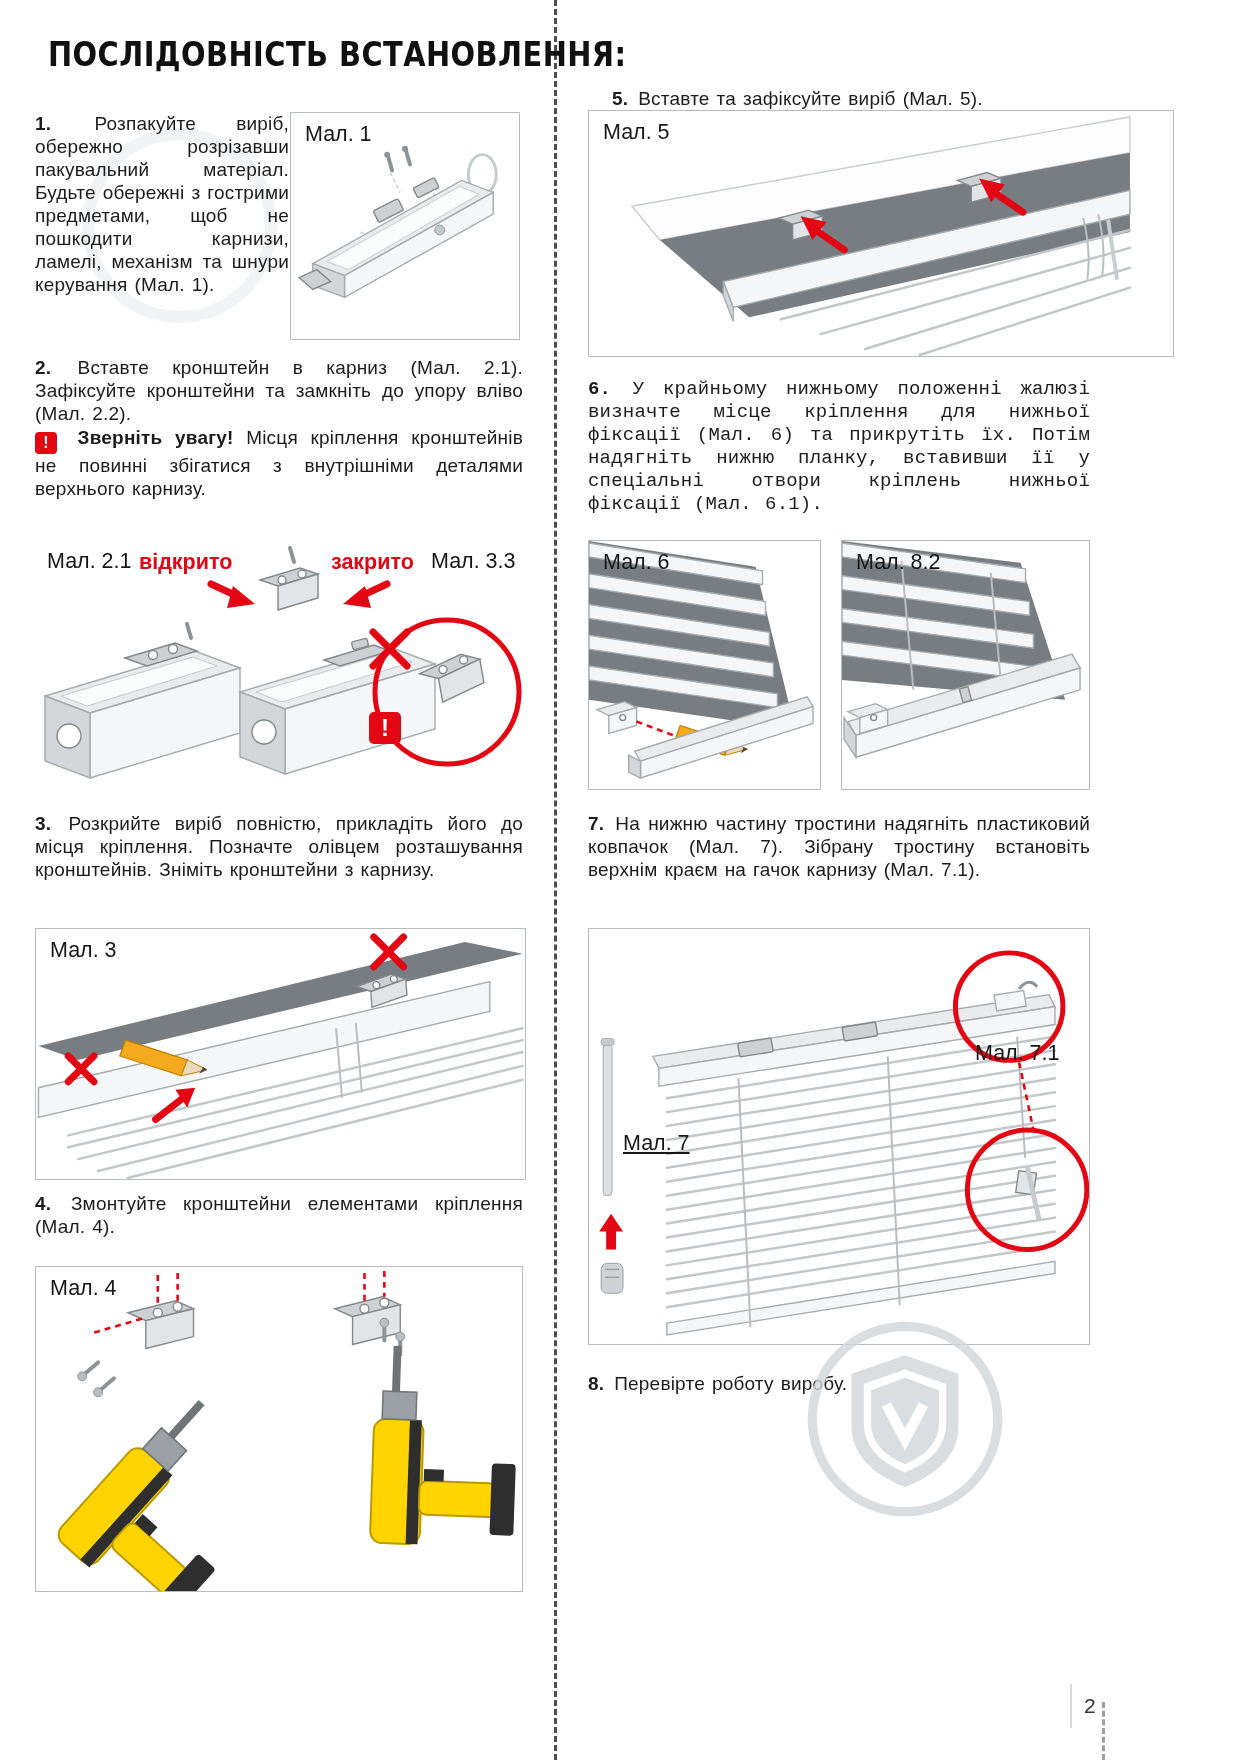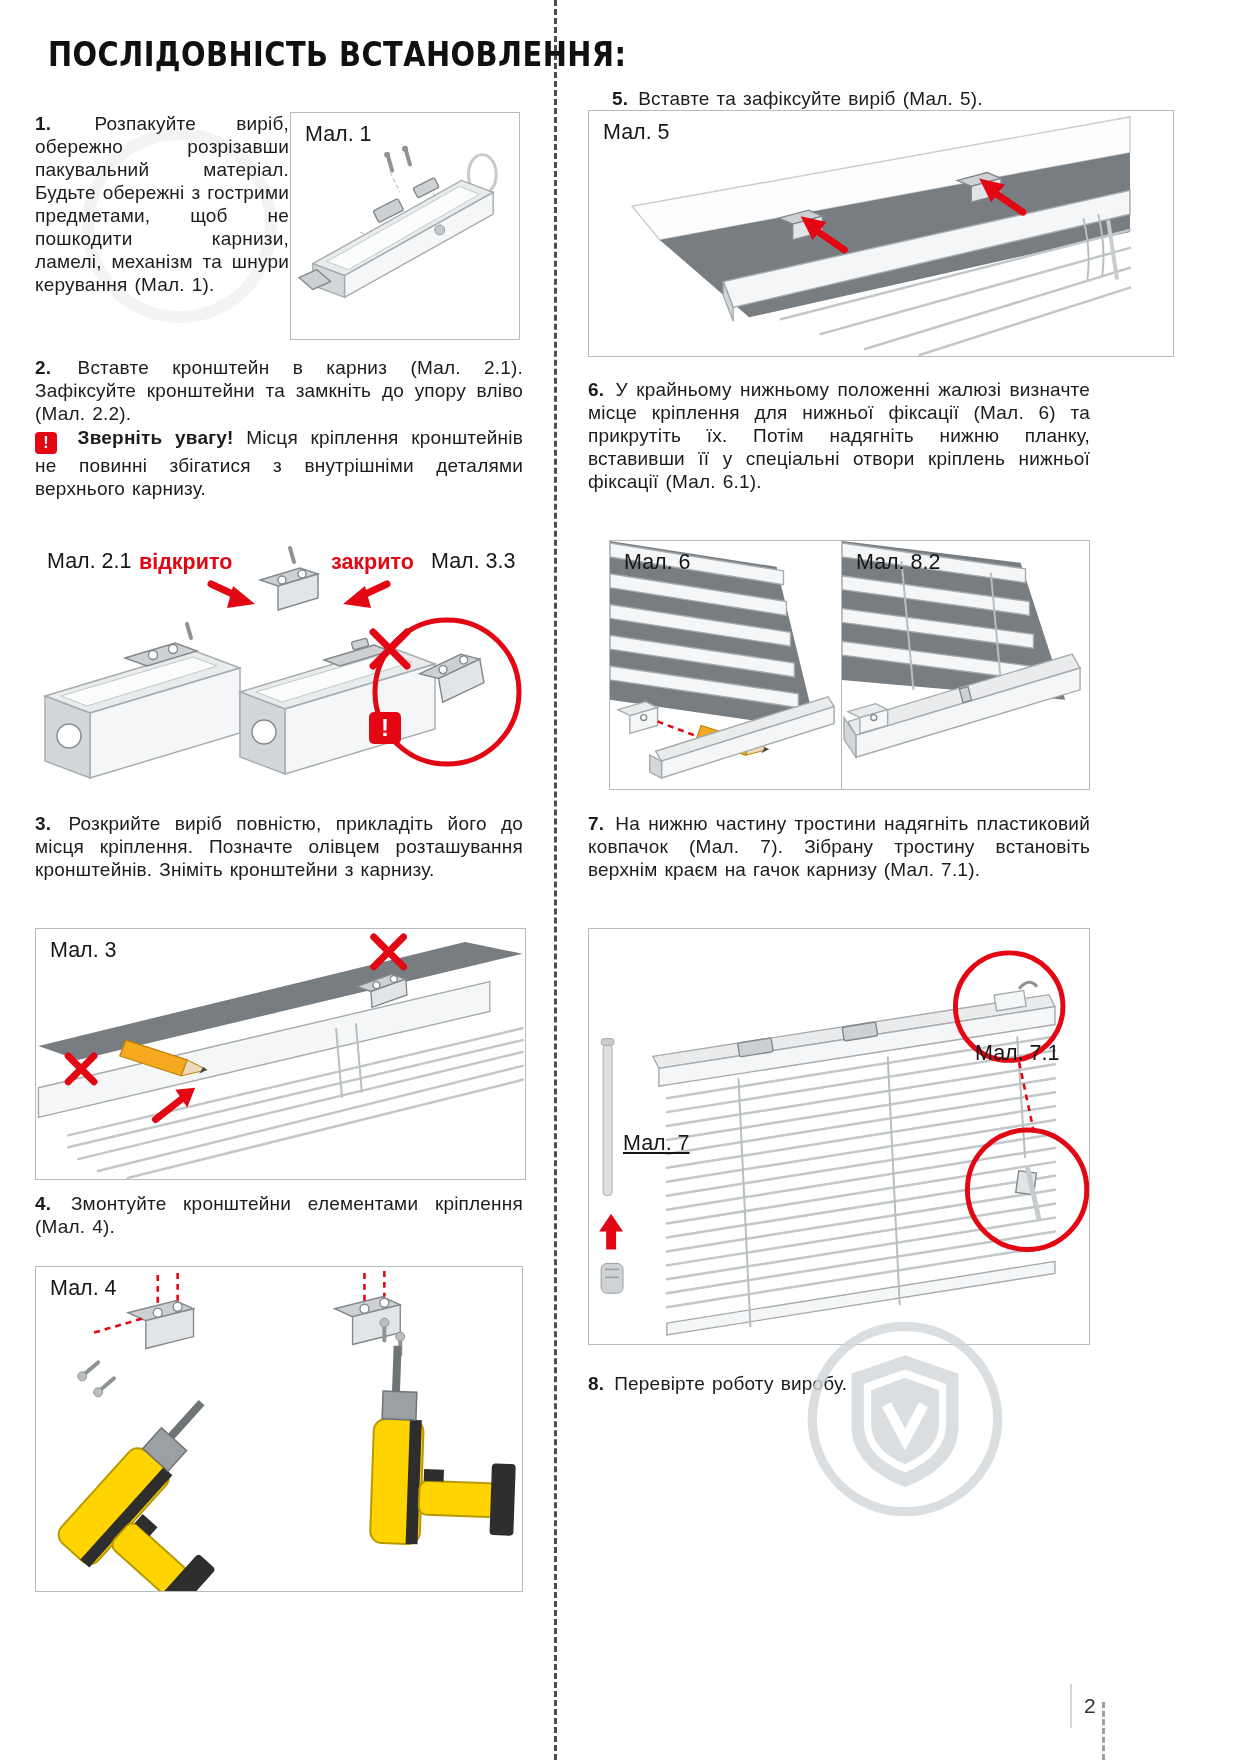--- a/index.html
+++ b/index.html
@@ -293,26 +293,26 @@
         <line class="redthick" x1="214" y1="140" x2="188" y2="122"></line>
         <polygon class="redhead" points="170,106 196,112 182,130"></polygon>
         <line class="redthick" x1="394" y1="102" x2="368" y2="84"></line>
         <polygon class="redhead" points="350,68 376,74 362,92"></polygon>
       </g>
       <path class="cord" d="M455 108 q8 34 4 62 M470 104 q8 34 4 62"></path>
       <line x1="480" y1="110" x2="489" y2="170" stroke="#c9cdd0" stroke-width="4"></line>
     </svg>
   </figure>
 
-  <p class="step" style="left:588px;top:378px;width:502px;">
+  <p class="step" style="left:588px;top:378px;width:502px;font-family:Liberation Mono, monospace;">
     <b class="num">6.</b>
     <span>У крайньому нижньому положенні жалюзі визначте місце кріплення для нижньої фіксації (Мал. 6) та прикрутіть їх. Потім надягніть нижню планку, вставивши її у спеціальні отвори кріплень нижньої фіксації (Мал. 6.1).</span>
   </p>
 
-  <figure class="fig" style="left:588px;top:540px;width:233px;height:250px;margin-left:21px;">
+  <figure class="fig" style="left:588px;top:540px;width:233px;height:250px;">
     <figcaption class="fig-label">Мал. 6</figcaption>
     <svg viewBox="0 0 233 250">
       <polygon class="dark" points="0,0 168,26 208,190 0,160"></polygon>
       <polygon class="f-front" points="0,2 175,30 175,44 0,16"></polygon>
       <polygon class="f-front" points="0,33 178,61 178,75 0,47"></polygon>
       <polygon class="f-front" points="0,64 182,92 182,106 0,78"></polygon>
       <polygon class="f-front" points="0,95 186,123 186,137 0,109"></polygon>
       <polygon class="f-front" points="0,126 190,154 190,168 0,140"></polygon>
       <g transform="translate(8,160)">
         <polygon class="f-top" points="0,10 28,2 40,8 12,16"></polygon>

